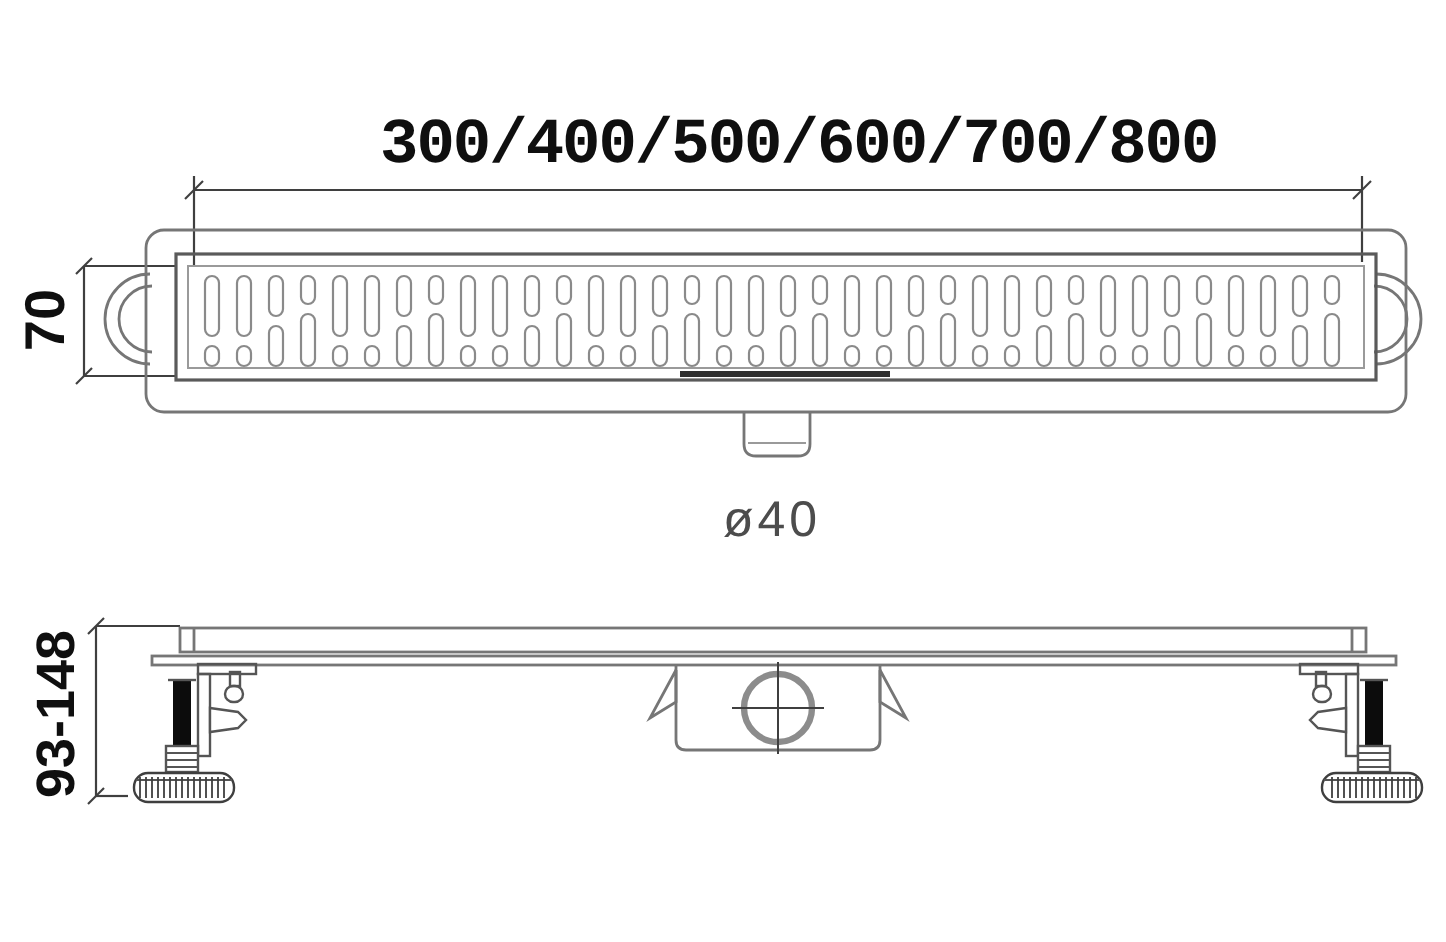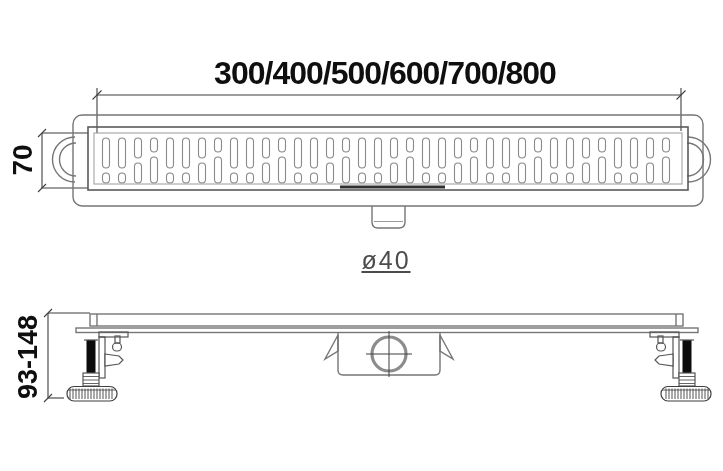--- a/index.html
+++ b/index.html
@@ -16,35 +16,36 @@
     background:#ffffff;
     overflow:hidden;
     font-family:"Liberation Sans", sans-serif;
   }
   .stage svg{position:absolute;left:0;top:0;}
   .label{position:absolute;color:var(--text);white-space:nowrap;}
   .label.title{
     left:190px;top:55px;width:390px;height:36px;
     font-size:32px;line-height:36px;font-weight:700;letter-spacing:-1px;
     text-align:center;
+    font-family:Liberation Mono, monospace;
   }
   .label.w70{
     left:-7px;top:142px;width:60px;height:36px;
     font-size:28px;line-height:36px;font-weight:700;text-align:center;
     transform:rotate(-90deg);
   }
   .label.hrange{
     left:-32px;top:340px;width:120px;height:34px;
     font-size:27px;line-height:34px;font-weight:700;text-align:center;
     transform:rotate(-90deg);
   }
   .label.dia{
     left:326px;top:245px;width:120px;height:30px;
     font-size:25px;line-height:30px;font-weight:400;letter-spacing:2px;
-    text-align:center;color:var(--subtext);text-decoration:underline;
+    text-align:center;color:var(--subtext);
   }
 </style>
 </head>
 <body>
 
 <div class="stage">
 
   <svg width="723" height="471" viewBox="0 0 723 471">
 
     <g fill="none" stroke="var(--line)" stroke-width="1.4">

